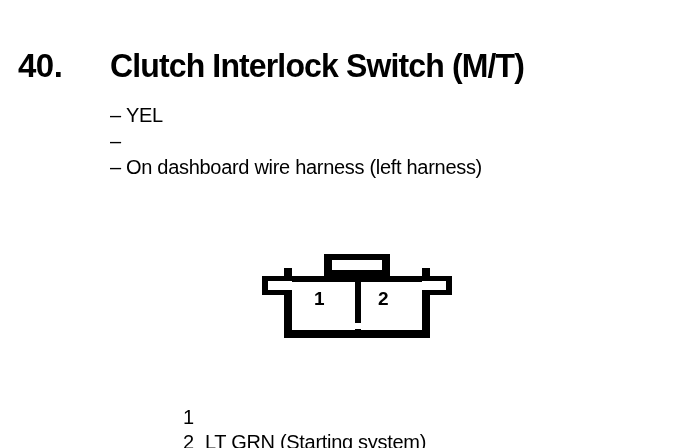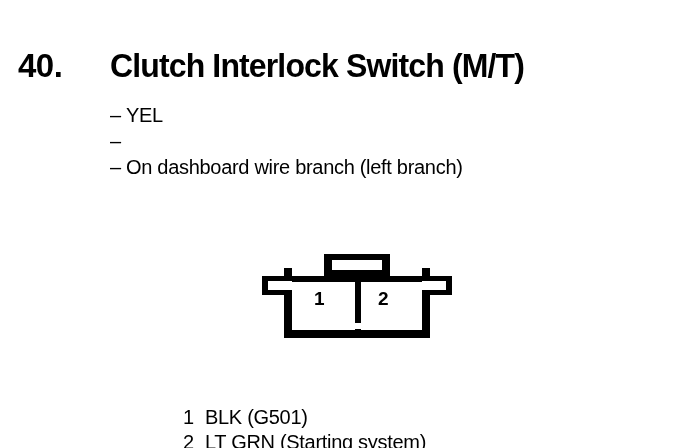--- a/index.html
+++ b/index.html
@@ -140,21 +140,21 @@
   <div class="notes">
     <div class="note-row">
       <span class="note-dash">–</span>
       <span class="note-text">YEL</span>
     </div>
     <div class="note-row">
       <span class="note-dash">–</span>
     </div>
     <div class="note-row">
       <span class="note-dash">–</span>
-      <span class="note-text">On dashboard wire branch (left branch)</span>
+      <span class="note-text">On dashboard wire harness (left harness)</span>
     </div>
   </div>
 
   <div class="connector">
     <div class="cn ear-l"></div>
     <div class="cn ear-r"></div>
     <div class="cn tab-out"></div>
     <div class="cn body-out"></div>
 
     <div class="cn-white ear-lw"></div>
@@ -166,21 +166,20 @@
     <div class="cn divider"></div>
     <div class="cn-white slot"></div>
 
     <div class="pin-num pin-1">1</div>
     <div class="pin-num pin-2">2</div>
   </div>
 
   <div class="legend">
     <div class="legend-row">
       <span class="legend-num">1</span>
-      <span class="legend-label">BLK (G501)</span>
     </div>
     <div class="legend-row">
       <span class="legend-num">2</span>
       <span class="legend-label">LT GRN (Starting system)</span>
     </div>
   </div>
 
 </div>
 
 </body></html>

